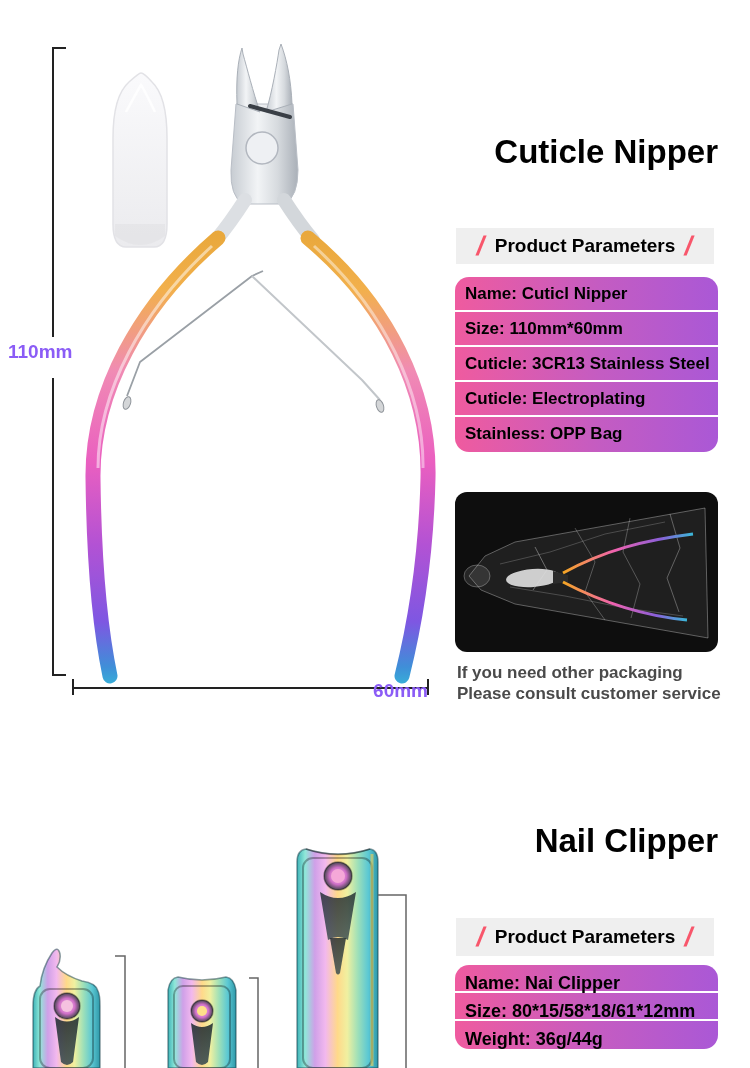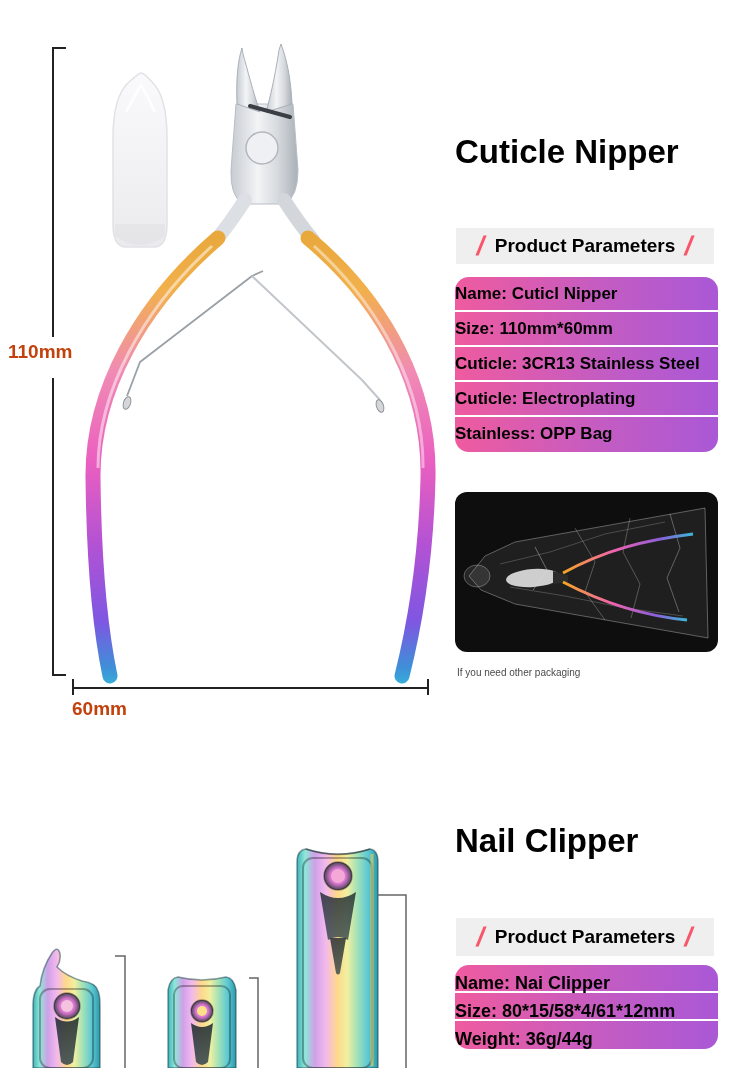--- a/index.html
+++ b/index.html
@@ -3,42 +3,42 @@
 <meta charset="utf-8">
 <style>
   html,body{margin:0;padding:0;}
   body{font-family:"Liberation Sans","DejaVu Sans",sans-serif;background:#fff;}
   #canvas{position:relative;width:750px;height:1068px;background:#fff;overflow:hidden;}
 
   .abs{position:absolute;}
 
   
   .dim{background:var(--dim-line-color,#222);}
-  .dim-label{color:#c2410c;font-weight:bold;font-size:19px;white-space:nowrap;}
+  .dim-label{color:#8b5cf6;font-weight:bold;font-size:19px;white-space:nowrap;}
 
   
-  .product-title{width:263px;text-align:left;font-size:33px;font-weight:bold;color:#000;white-space:nowrap;}
+  .product-title{width:263px;text-align:right;font-size:33px;font-weight:bold;color:#000;white-space:nowrap;}
 
   .params-bar{width:258px;height:36px;background:var(--header-bg,#efefef);
     display:flex;align-items:center;justify-content:center;gap:10px;}
   .params-bar .slash{color:var(--slash-color,#f8566b);font-size:27px;font-weight:bold;
     transform:skewX(-12deg);line-height:1;}
   .params-bar .hdr{font-size:19px;font-weight:bold;color:#000;white-space:nowrap;}
 
   .params-table{width:263px;border-radius:14px;overflow:hidden;
     background:linear-gradient(90deg,var(--gradient-left,#ef5b9f) 0%,var(--gradient-mid,#c45cc2) 55%,var(--gradient-right,#aa58d6) 100%);}
-  .param-row{box-sizing:border-box;border-bottom:2px solid #fff;
+  .param-row{box-sizing:border-box;border-bottom:2px solid #fff;padding-left:10px;
     font-weight:bold;color:#000;white-space:nowrap;}
   .params-table .param-row:last-child{border-bottom:none;}
   .t1 .param-row{height:35px;line-height:33px;font-size:17px;}
   .t2 .param-row{height:28px;line-height:36px;font-size:18px;}
 
   .photo-frame{width:263px;height:160px;border-radius:12px;overflow:hidden;background:var(--photo-bg,#0e0e0e);}
 
-  .note{font-size:10px;font-weight:normal;color:var(--note-color,#4a4a4a);line-height:21px;white-space:nowrap;}
+  .note{font-size:17px;font-weight:bold;color:var(--note-color,#4a4a4a);line-height:21px;white-space:nowrap;}
 </style>
 </head>
 <body>
 
 <div id="canvas">
 
   <svg class="abs" style="left:0;top:0" width="450" height="730" viewBox="0 0 450 730">
     <defs>
       <linearGradient id="chrome" x1="0" y1="0" x2="1" y2="0">
         <stop offset="0" stop-color="#c7ccd2"></stop>
@@ -95,21 +95,21 @@
 
   <div class="abs dim" style="left:52px;top:47px;width:14px;height:1.5px"></div>
   <div class="abs dim" style="left:52px;top:47px;width:1.5px;height:290px"></div>
   <div class="abs dim-label" style="left:8px;top:341px">110mm</div>
   <div class="abs dim" style="left:52px;top:378px;width:1.5px;height:297px"></div>
   <div class="abs dim" style="left:52px;top:674px;width:14px;height:1.5px"></div>
 
   <div class="abs dim" style="left:72px;top:679px;width:1.5px;height:16px"></div>
   <div class="abs dim" style="left:72px;top:687px;width:356px;height:2px"></div>
   <div class="abs dim" style="left:427px;top:679px;width:1.5px;height:16px"></div>
-  <div class="abs dim-label" style="left:72px;top:698px;width:356px;text-align:left">60mm</div>
+  <div class="abs dim-label" style="left:72px;top:680px;width:356px;text-align:right">60mm</div>
 
   <div class="abs product-title" style="left:455px;top:133px">Cuticle Nipper</div>
 
   <div class="abs params-bar" style="left:456px;top:228px">
     <span class="slash">/</span>
     <span class="hdr">Product Parameters</span>
     <span class="slash">/</span>
   </div>
 
   <div class="abs params-table t1" style="left:455px;top:277px">
@@ -140,20 +140,21 @@
       <polyline points="80,55 92,78 78,98" stroke="rgba(255,255,255,0.35)" fill="none"></polyline>
       <ellipse cx="78" cy="86" rx="27" ry="9" transform="rotate(-4 78 86)" fill="#dddddd" opacity="0.92"></ellipse>
       <polygon points="98,79 113,83 113,90 98,92" fill="#2c2c2c"></polygon>
       <path d="M108,81 C150,58 190,48 238,42" stroke="url(#rb1)" stroke-width="3" fill="none"></path>
       <path d="M108,90 C150,112 190,124 232,128" stroke="url(#rb1)" stroke-width="3" fill="none"></path>
     </svg>
   </div>
 
   <div class="abs note" style="left:457px;top:662px">
     <div>If you need other packaging</div>
+    <div>Please consult customer service</div>
   </div>
 
   <svg class="abs" style="left:0;top:810px" width="450" height="258" viewBox="0 0 450 258">
     <defs>
       <linearGradient id="iri" x1="0" y1="0" x2="1" y2="0">
         <stop offset="0" stop-color="#3fb3b8"></stop>
           <stop offset="0.10" stop-color="#8fe8d8"></stop>
         <stop offset="0.22" stop-color="#cfa0e8"></stop>
           <stop offset="0.35" stop-color="#f2b8ee"></stop>
         <stop offset="0.50" stop-color="#ffd98a"></stop>
@@ -207,17 +208,17 @@
   <div class="abs product-title" style="left:455px;top:822px">Nail Clipper</div>
 
   <div class="abs params-bar" style="left:456px;top:918px;height:38px">
     <span class="slash">/</span>
     <span class="hdr">Product Parameters</span>
     <span class="slash">/</span>
   </div>
 
   <div class="abs params-table t2" style="left:455px;top:965px">
     <div class="param-row">Name: Nai Clipper</div>
-    <div class="param-row">Size: 80*15/58*4/61*12mm</div>
+    <div class="param-row">Size: 80*15/58*18/61*12mm</div>
     <div class="param-row">Weight: 36g/44g</div>
   </div>
 
 </div>
 
 </body></html>

